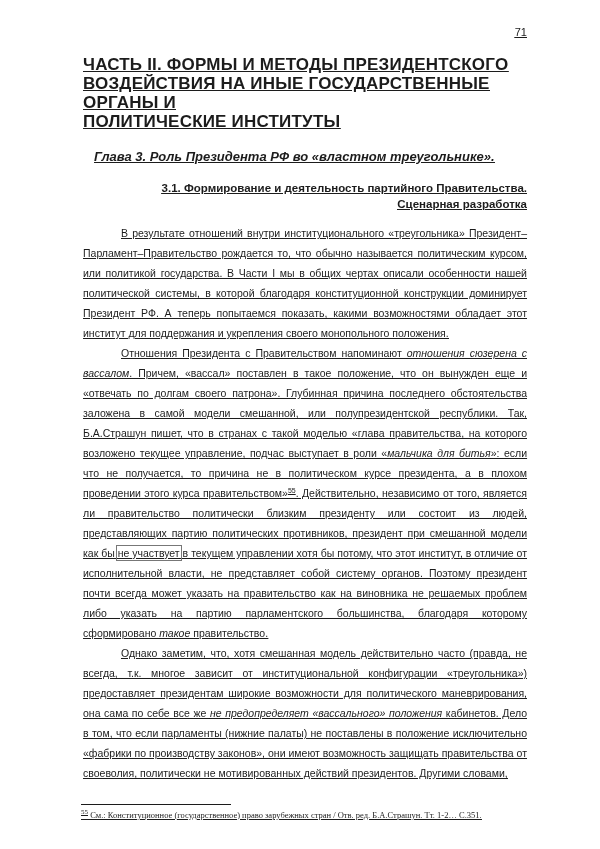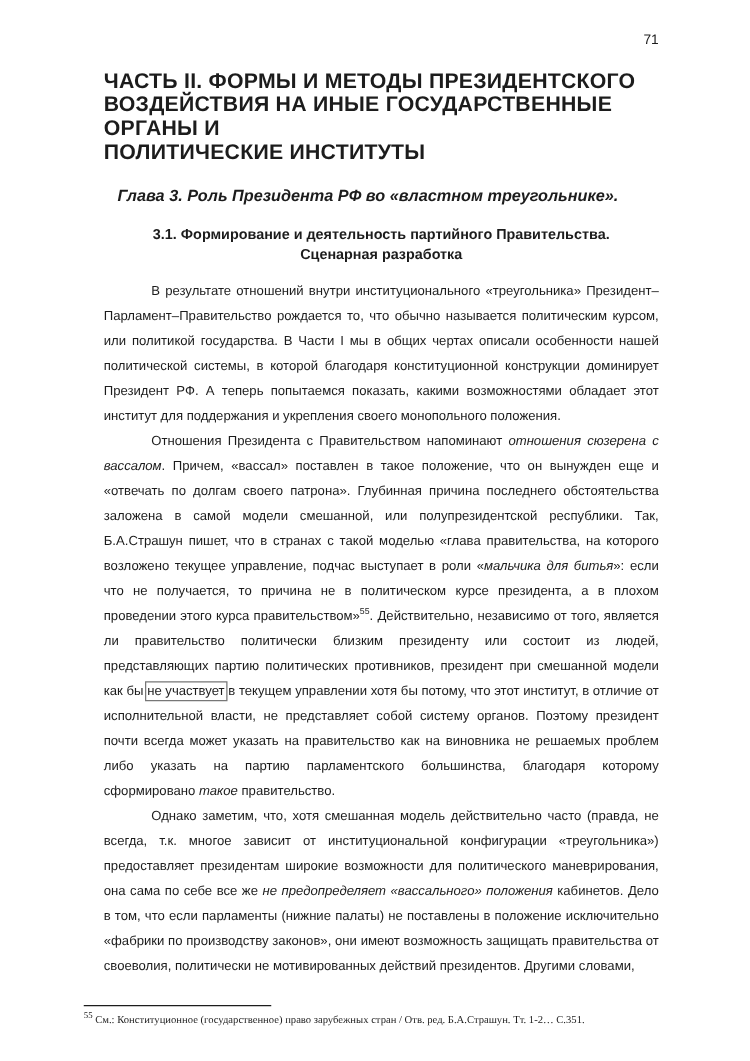--- a/index.html
+++ b/index.html
@@ -1,15 +1,15 @@
 <!DOCTYPE html>
 <html><head>
 <meta charset="utf-8">
 <style>
-  * { box-sizing: border-box; }
+  * { box-sizing: border-box; text-decoration: underline; }
   html, body { margin: 0; padding: 0; background: #ffffff; }
   .page {
     position: relative;
     width: 600px;
     height: 849px;
     background: #ffffff;
     color: #1c1c1c;
     font-family: "Liberation Sans", sans-serif;
     padding: 26px 73px 0 83px;
     overflow: hidden;
@@ -31,21 +31,21 @@
   .chapter-title {
     font-size: 13px;
     font-weight: bold;
     font-style: italic;
     line-height: 16px;
     margin: 18px 0 0 11px;
   }
   .section-title {
     font-size: 11.5px;
     font-weight: bold;
-    text-align: center;
+    text-align: right;
     line-height: 16px;
     margin: 15px 0 0 0;
     white-space: pre-line;
   }
   .body-text { margin-top: 11px; }
   .body-text p {
     font-size: 10.5px;
     line-height: 20px;
     text-align: justify;
     text-indent: 38px;
@@ -53,21 +53,21 @@
   }
   .it { font-style: italic; }
   .boxed { outline: 1px solid #777; outline-offset: 1px; }
   sup {
     font-size: 7px;
     line-height: 0;
     vertical-align: super;
   }
   .footnote-area {
     position: absolute;
-    left: 67px;
+    left: 81px;
     width: 444px;
     bottom: 28px;
   }
   .footnote-rule {
     width: 150px;
     height: 0;
     border-top: 1px solid #1c1c1c;
     margin-bottom: 5px;
   }
   .footnote {

